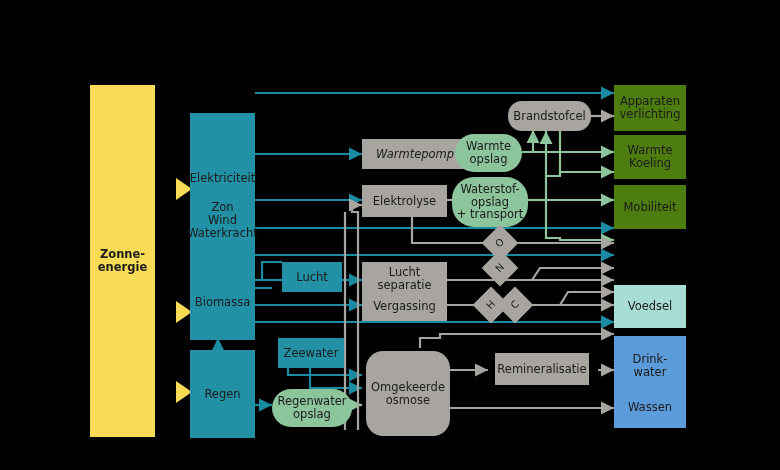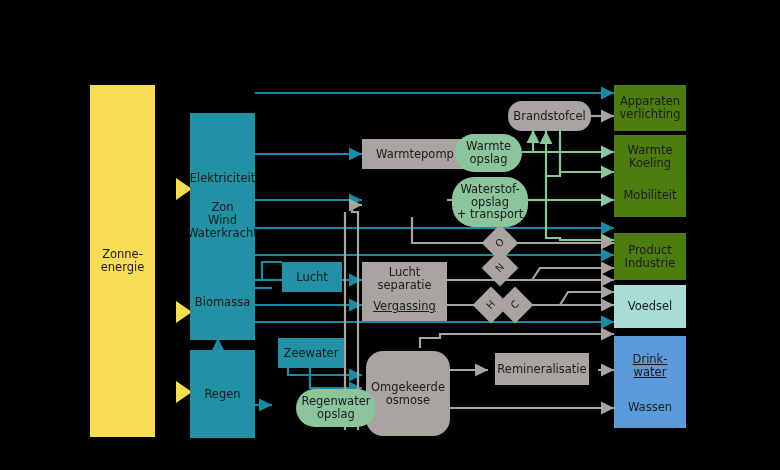--- a/index.html
+++ b/index.html
@@ -1,20 +1,20 @@
 <!DOCTYPE html>
 <html><head>
 <meta charset="utf-8">
 <style>
   html,body{margin:0;padding:0;background:#000;}
   body{width:780px;height:470px;overflow:hidden;font-family:"DejaVu Sans","Liberation Sans",sans-serif;}
   #stage{position:relative;width:780px;height:470px;background:#000;}
   svg#wires{position:absolute;left:0;top:0;width:780px;height:470px;}
   .node{position:absolute;display:flex;align-items:center;justify-content:center;text-align:center;color:#1b1b1b;line-height:1.12;box-sizing:border-box;}
-  .src{background:#f9dc55;font-size:11.5px;}
+  .src{background:#f9dc55;font-size:11.5px;font-weight:bold;}
   .pool{background:#2290a5;font-size:11.5px;}
   .small-teal{background:#2290a5;font-size:11.5px;}
   .proc{background:#a8a5a0;font-size:11.5px;}
   .store{background:#8cc49c;border-radius:22px;font-size:11.5px;}
   .out-teal{background:#4d7c0f;font-size:11.5px;}
   .out-mint{background:#a7ddd4;font-size:11.5px;}
   .out-blue{background:#5b9bd9;font-size:11.5px;}
   .dia{position:absolute;width:26px;height:26px;background:#a8a5a0;transform:rotate(45deg);}
   .dia span{display:block;transform:rotate(-45deg);width:26px;height:26px;line-height:26px;text-align:center;font-size:10px;color:#1b1b1b;}
   .lbl{white-space:pre-line;}
@@ -126,35 +126,36 @@
     <span class="lbl">Zon
 Wind
 Waterkracht</span>
   </div>
   <div class="node pool" style="left:190px;top:350px;width:65px;height:88px;">Regen</div>
   <div class="node pool" style="left:190px;top:265px;width:65px;height:75px;">Biomassa</div>
 
   <div class="node small-teal" style="left:282px;top:262px;width:60px;height:30px;">Lucht</div>
   <div class="node small-teal" style="left:278px;top:338px;width:66px;height:30px;">Zeewater</div>
 
-  <div class="node proc" style="left:362px;top:139px;width:106px;height:30px;">Warmtepomp</div>
+  <div class="node proc" style="left:362px;top:139px;width:106px;height:30px;font-style:italic;">Warmtepomp</div>
+  <div class="node proc" style="left:362px;top:185px;width:85px;height:32px;">Elektrolyse</div>
   <div class="node proc" style="left:508px;top:101px;width:83px;height:30px;border-radius:14px;">Brandstofcel</div>
   <div class="node proc lbl" style="left:362px;top:262px;width:85px;height:33px;">Lucht
 separatie</div>
-  <div class="node proc" style="left:362px;top:292px;width:85px;height:29px;text-decoration:underline;">Vergassing</div>
+  <div class="node proc" style="left:362px;top:292px;width:85px;height:29px;">Vergassing</div>
   <div class="node proc lbl" style="left:366px;top:351px;width:84px;height:85px;border-radius:17px;">Omgekeerde
 osmose</div>
   <div class="node proc" style="left:495px;top:353px;width:94px;height:32px;">Remineralisatie</div>
 
   <div class="node store lbl" style="left:455px;top:134px;width:67px;height:38px;">Warmte
 opslag</div>
   <div class="node store lbl" style="left:452px;top:177px;width:76px;height:50px;">Waterstof-
 opslag
 + transport</div>
-  <div class="node store lbl" style="left:272px;top:389px;width:80px;height:38px;margin-left:24px;">Regenwater
+  <div class="node store lbl" style="left:272px;top:389px;width:80px;height:38px;">Regenwater
 opslag</div>
 
   <div class="dia" style="left:487px;top:230px;">
     <span><span>O</span><sub>2</sub></span>
   </div>
   <div class="dia" style="left:487px;top:255px;">
     <span><span>N</span><sub>2</sub></span>
   </div>
   <div class="dia" style="left:478px;top:292px;">
     <span>
@@ -164,21 +165,19 @@
   <div class="dia" style="left:502px;top:292px;">
     <span>
         <span>C</span>
       </span>
   </div>
 
   <div class="node out-teal lbl" style="left:614px;top:85px;width:72px;height:46px;">Apparaten
 verlichting</div>
   <div class="node out-teal lbl" style="left:614px;top:135px;width:72px;height:44px;">Warmte
 Koeling</div>
-  <div class="node out-teal lbl" style="left:614px;top:173px;width:72px;height:44px;">Mobiliteit</div>
-  <div class="node out-teal lbl" style="left:614px;top:233px;width:72px;height:47px;">Product
-Industrie</div>
+  <div class="node out-teal lbl" style="left:614px;top:185px;width:72px;height:44px;">Mobiliteit</div>
   <div class="node out-mint lbl" style="left:614px;top:285px;width:72px;height:43px;">Voedsel</div>
-  <div class="node out-blue lbl" style="left:614px;top:336px;width:72px;height:60px;text-decoration:underline;">Drink-
+  <div class="node out-blue lbl" style="left:614px;top:336px;width:72px;height:60px;">Drink-
 water</div>
   <div class="node out-blue lbl" style="left:614px;top:386px;width:72px;height:42px;">Wassen</div>
 
 </div>
 
 </body></html>

